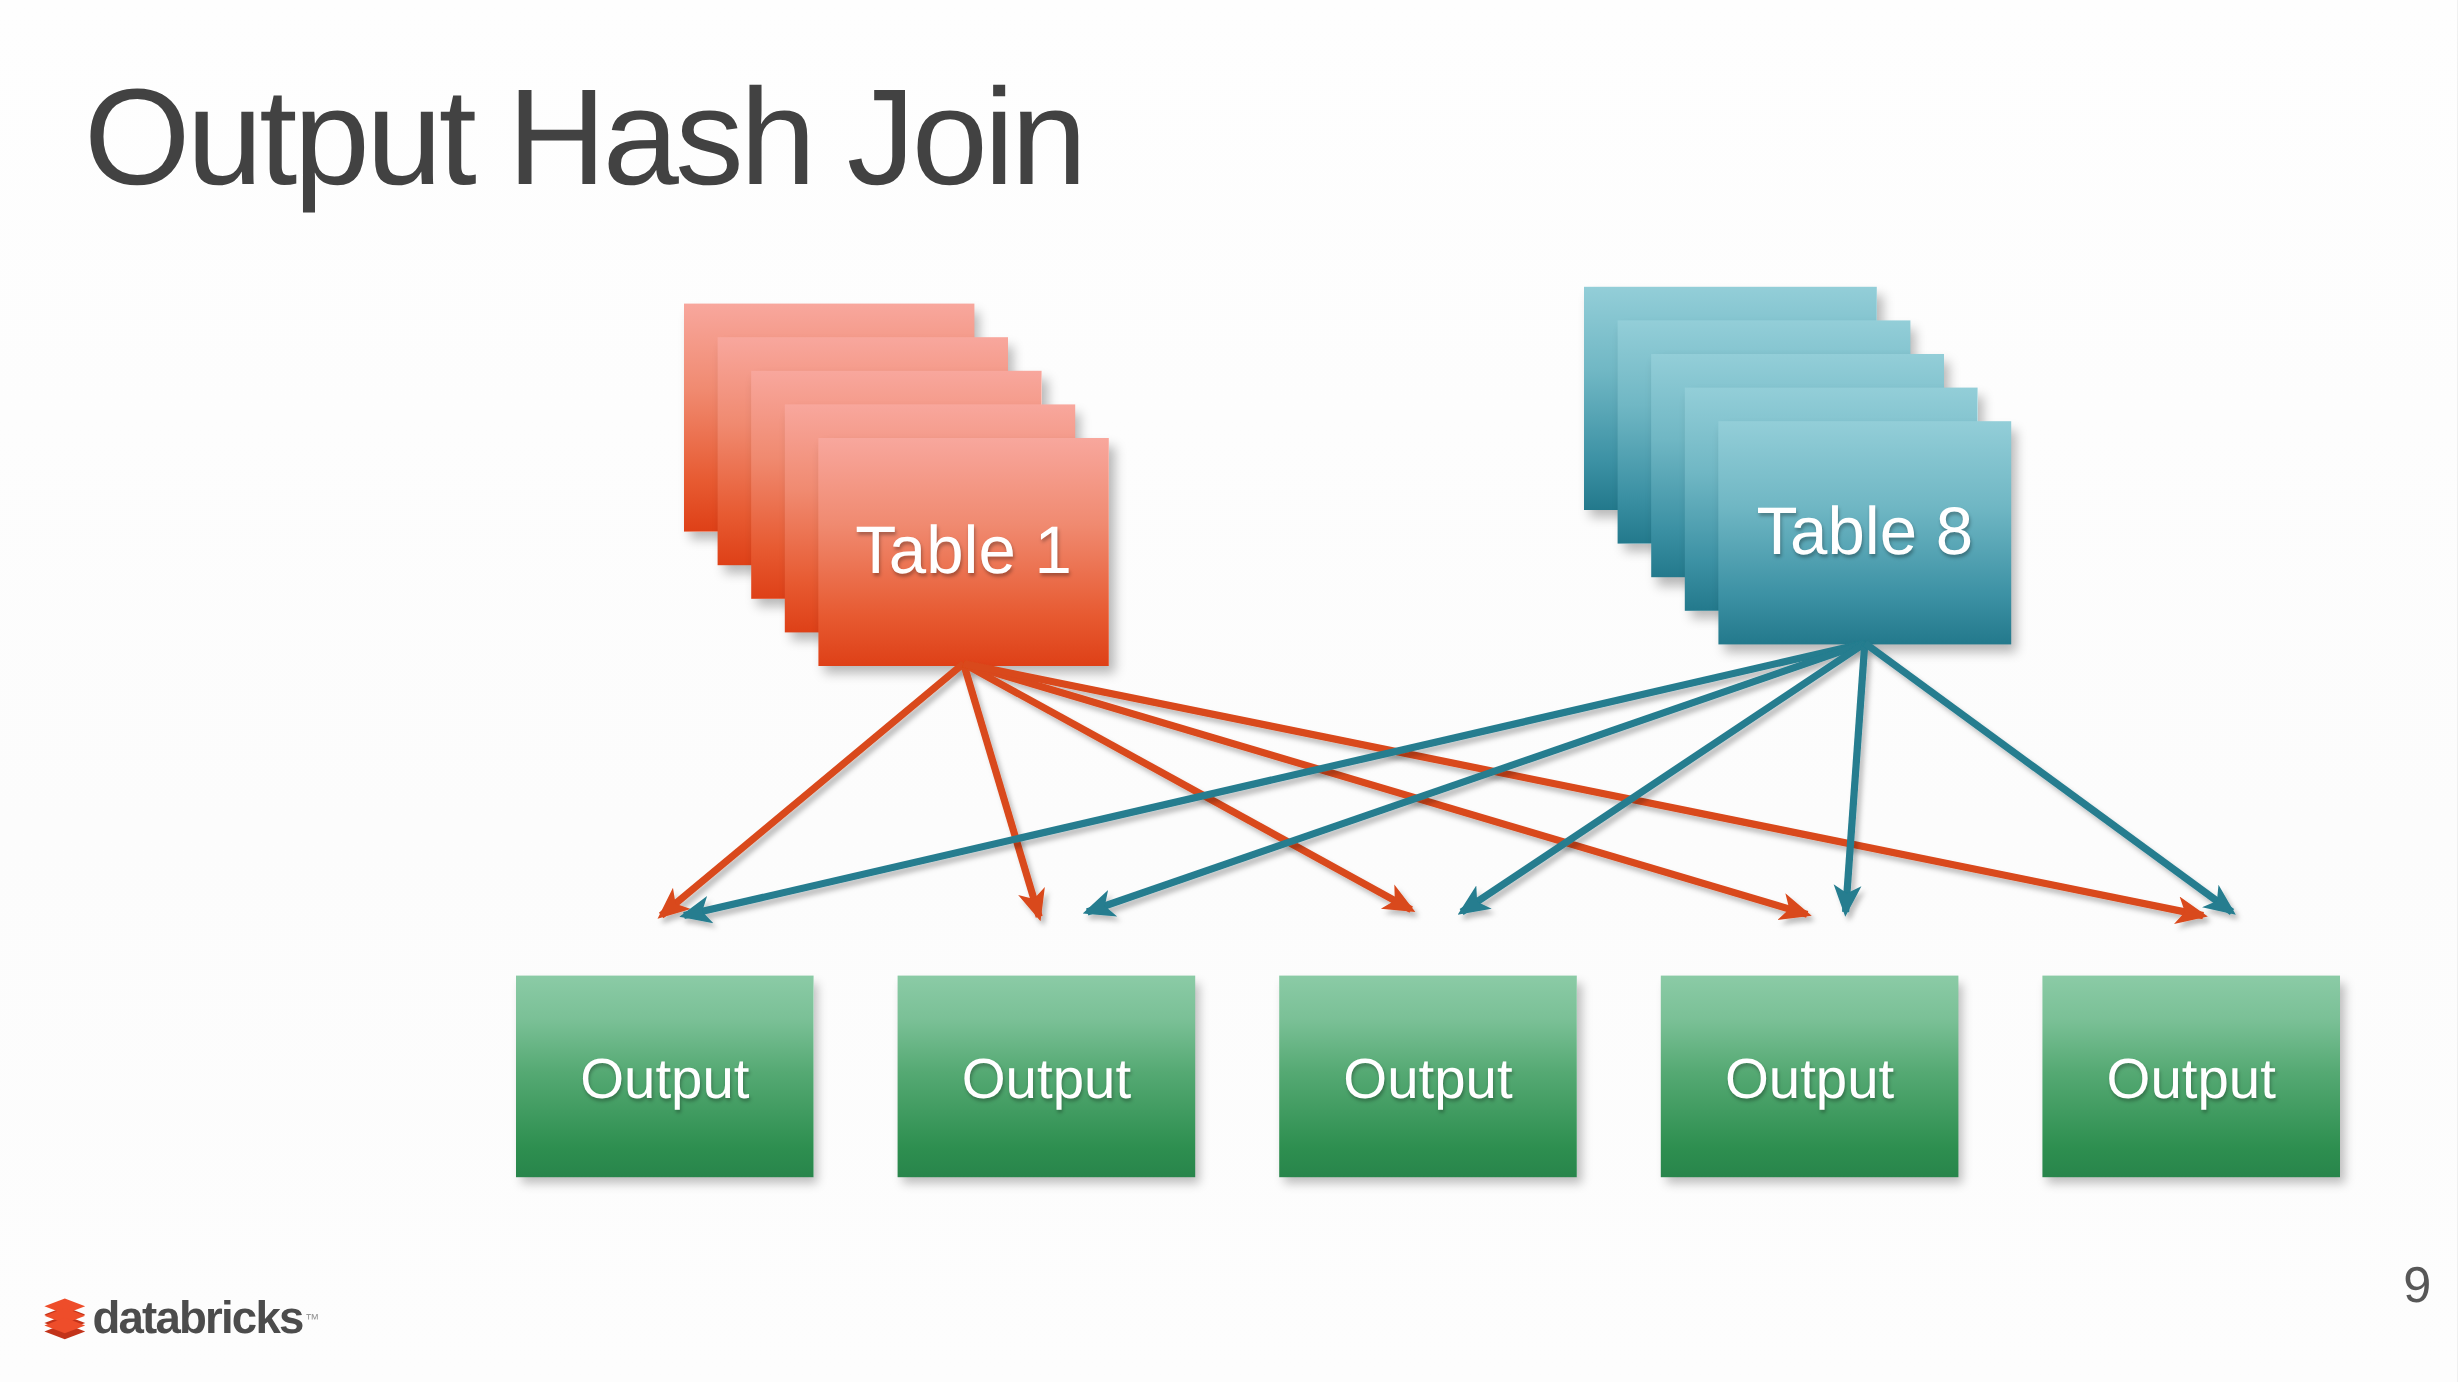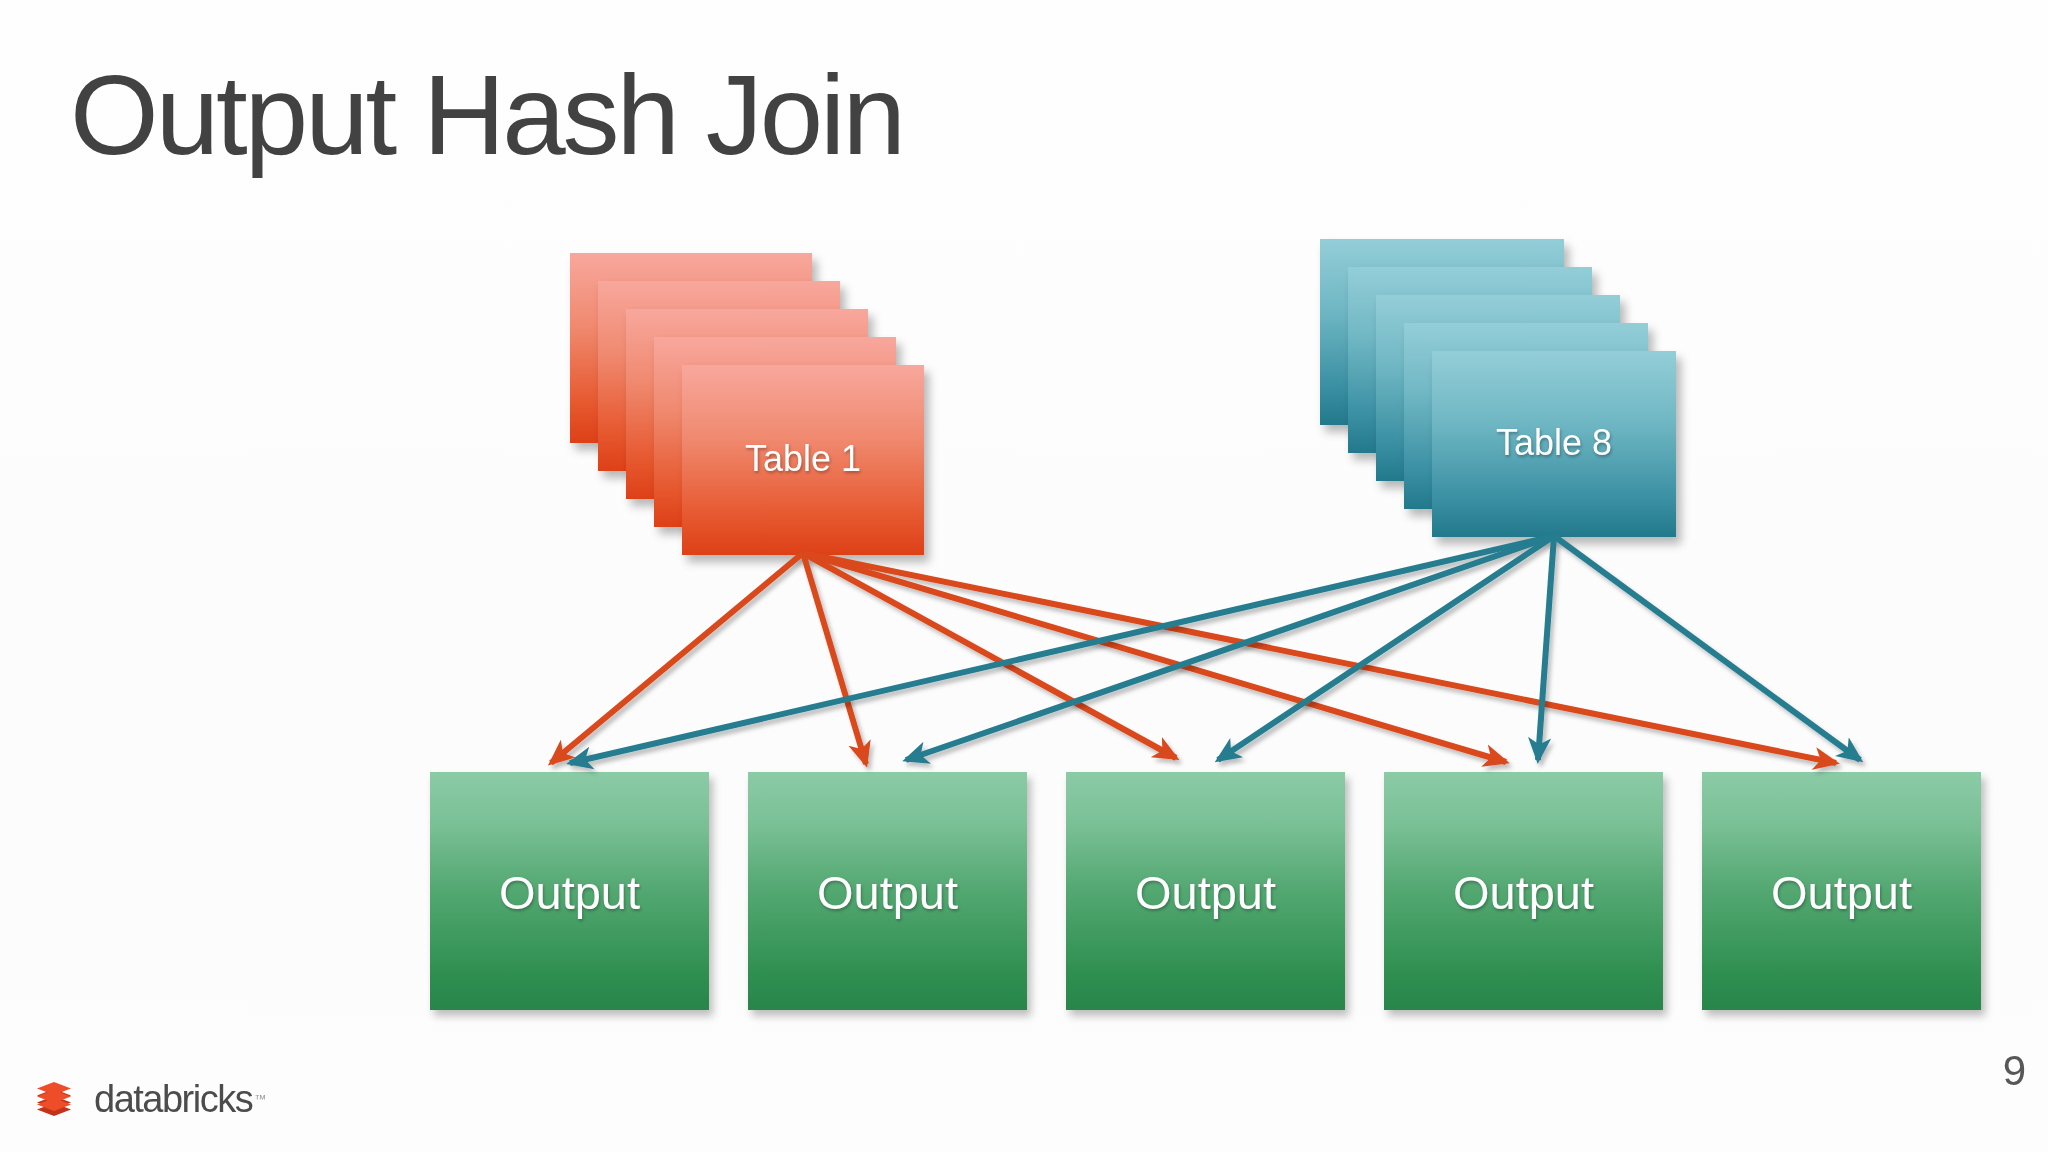--- a/index.html
+++ b/index.html
@@ -29,43 +29,42 @@
   }
   .t1{background:linear-gradient(180deg,#f8a79d 0%,#f08a70 38%,#e75a31 78%,#de4017 100%);}
   .t2{background:linear-gradient(180deg,#93ced8 0%,#70b7c4 38%,#3c91a4 78%,#23798c 100%);}
   .t2.card{width:244px;height:186px;}
   .t1c1{left:570px;top:253px;} .t1c2{left:598px;top:281px;} .t1c3{left:626px;top:309px;}
   .t1c4{left:654px;top:337px;} .t1c5{left:682px;top:365px;}
   .t2c1{left:1320px;top:239px;} .t2c2{left:1348px;top:267px;} .t2c3{left:1376px;top:295px;}
   .t2c4{left:1404px;top:323px;} .t2c5{left:1432px;top:351px;}
   .card-label{
     position:absolute;left:0;right:0;top:50%;transform:translateY(-52%);
-    text-align:center;color:#ffffff;font-size:36px;line-height:1;
+    text-align:center;color:#ffffff;font-size:56px;line-height:1;
     text-shadow:1px 2px 3px rgba(0,0,0,0.30);
   }
 
   .obox{
-    position:absolute;top:772px;width:248px;height:238px;
+    position:absolute;top:813px;width:248px;height:168px;
     background:linear-gradient(180deg,#8bcba6 0%,#7ac096 22%,#55a973 48%,#2e8f50 85%,#28854b 100%);
     box-shadow:4px 6px 8px rgba(0,0,0,0.25);
-    padding-left:31px;
   }
   .ob1{left:430px;} .ob2{left:748px;} .ob3{left:1066px;} .ob4{left:1384px;} .ob5{left:1702px;}
   .obox .obox-label{
     position:absolute;left:0;right:0;top:50%;transform:translateY(-46%);
     text-align:center;color:#ffffff;font-size:47px;line-height:1;
     text-shadow:1px 2px 3px rgba(0,0,0,0.28);
   }
 
   .arrow-layer{position:absolute;left:0;top:0;width:2048px;height:1152px;pointer-events:none;}
 
   .footer-logo{position:absolute;left:34px;top:1078px;height:42px;display:flex;align-items:center;}
   .logo-word{
-    font-size:38px;font-weight:normal;letter-spacing:-1.5px;color:#4c4c4c;line-height:1;
-    margin-left:20px;
+    font-size:38px;font-weight:bold;letter-spacing:-1.5px;color:#4c4c4c;line-height:1;
+    margin-left:3px;
   }
   .logo-tm{font-size:12px;color:#9a9a9a;vertical-align:top;margin-left:2px;}
   .page-number{
     position:absolute;left:1978px;top:1050px;width:48px;text-align:right;
     font-size:42px;color:#575757;line-height:1;
   }
 </style>
 </head>
 <body>
 

